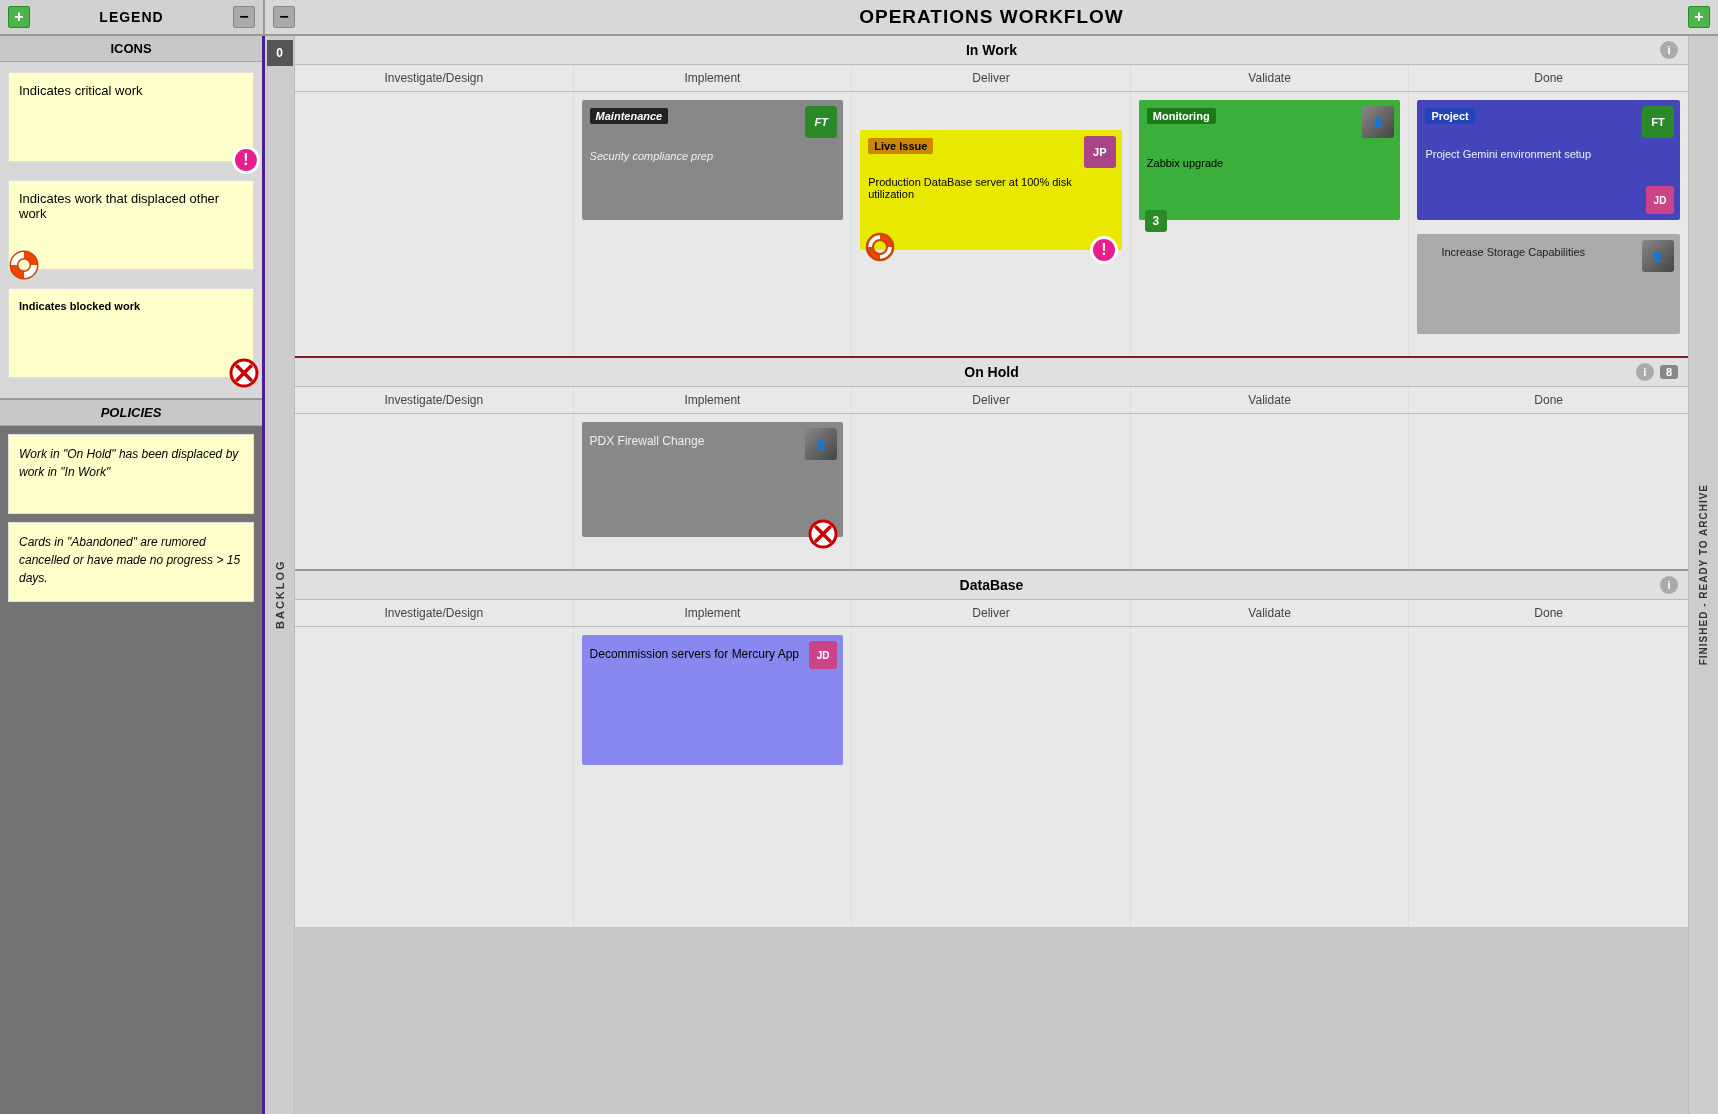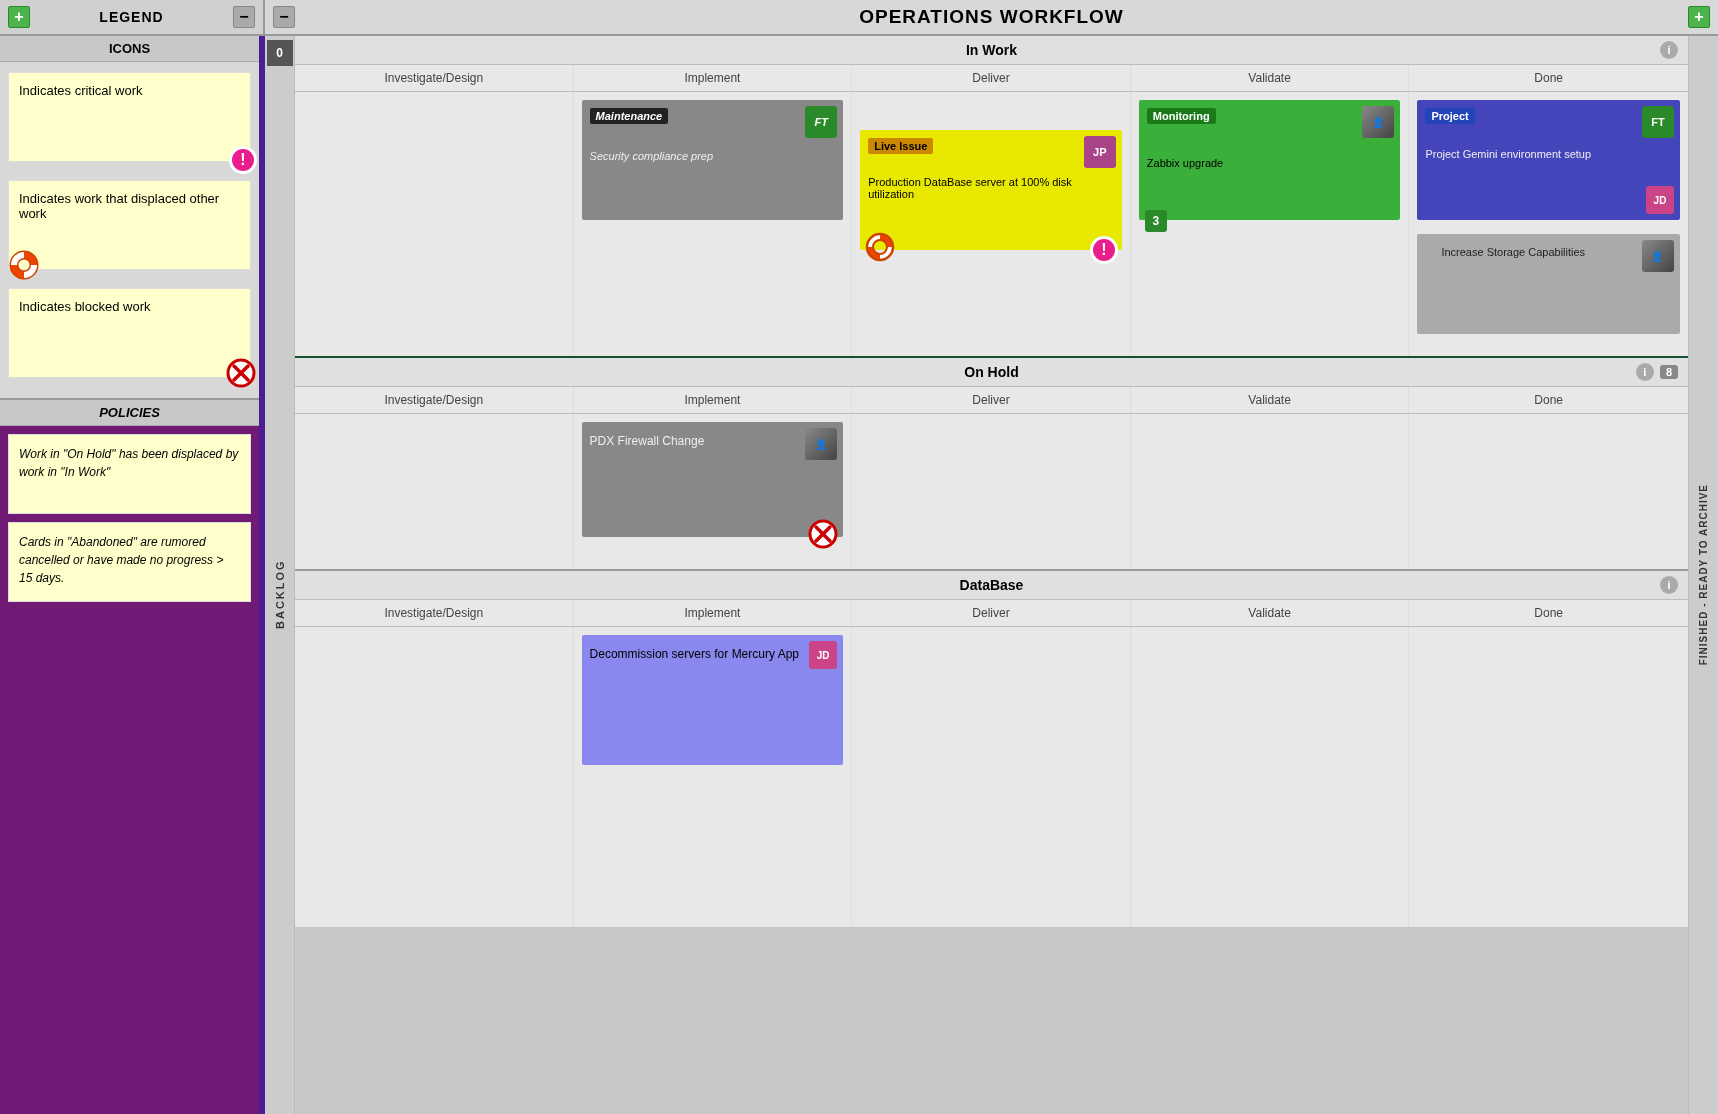--- a/index.html
+++ b/index.html
@@ -82,25 +82,25 @@
 
     .body-row {
       display: flex;
       flex: 1;
       overflow: hidden;
     }
 
     .left-col {
       width: 265px;
       min-width: 265px;
-      border-right: 6px solid #4c1d95;
+      border-right: 3px solid #4c1d95;
       display: flex;
       flex-direction: column;
       overflow-y: auto;
-      background: #701a75;
+      background: #737373;
       justify-content: space-between;
     }
 
     .right-col {
       flex: 1;
       display: flex;
       overflow: hidden;
     }
 
     .backlog-strip {
@@ -193,21 +193,21 @@
               <path d="M16 3 A13 13 0 0 1 29 16 L23 16 A7 7 0 0 0 16 9 Z" fill="#ee4400"></path>
               <path d="M29 16 A13 13 0 0 1 16 29 L16 23 A7 7 0 0 0 23 16 Z" fill="white"></path>
               <path d="M16 29 A13 13 0 0 1 3 16 L9 16 A7 7 0 0 0 16 23 Z" fill="#ee4400"></path>
               <path d="M3 16 A13 13 0 0 1 16 3 L16 9 A7 7 0 0 0 9 16 Z" fill="white"></path>
             </svg>
           </div>
         </div>
 
         <div style="position:relative;margin:10px 8px 20px 8px;">
           <div class="legend-item" style="margin:0;min-height:90px;">
-            <span style="font-size:13px;">Indicates blocked work</span>
+            <span style="font-size:11px;font-weight:bold;">Indicates blocked work</span>
           </div>
           <div style="position:absolute;bottom:-14px;right:-6px;">
             
             <svg width="32" height="32" viewBox="0 0 32 32">
               <circle cx="16" cy="16" r="13" fill="white" stroke="#cc0000" stroke-width="3"></circle>
               <line x1="9" y1="9" x2="23" y2="23" stroke="#cc0000" stroke-width="3.5" stroke-linecap="round"></line>
               <line x1="23" y1="9" x2="9" y2="23" stroke="#cc0000" stroke-width="3.5" stroke-linecap="round"></line>
             </svg>
           </div>
         </div>
@@ -226,21 +226,21 @@
 
     <div class="right-col">
 
       <div class="backlog-strip">
         <div style="background:#555;color:white;width:26px;height:26px;display:flex;align-items:center;justify-content:center;font-weight:bold;font-size:12px;margin-top:4px;">0</div>
         <div style="writing-mode:vertical-rl;transform:rotate(180deg);font-size:11px;font-weight:bold;letter-spacing:2px;color:#333;margin-top:8px;flex:1;display:flex;align-items:center;justify-content:center;">BACKLOG</div>
       </div>
 
       <div class="board-main">
 
-        <div style="border-bottom:2px solid #14532d;">
+        <div style="border-bottom:2px solid #7f1d1d;">
           <div style="background:#e0e0e0;padding:6px 10px;font-weight:bold;font-size:14px;text-align:center;position:relative;border-bottom:1px solid #bbb;">
             <span>In Work</span>
             <div style="position:absolute;right:10px;top:50%;transform:translateY(-50%);">
               <div style="width:18px;height:18px;border-radius:50%;background:#aaa;color:white;display:flex;align-items:center;justify-content:center;font-size:11px;font-weight:bold;">i</div>
             </div>
           </div>
 
           <div style="display:grid;grid-template-columns:1fr 1fr 1fr 1fr 1fr;border-bottom:1px solid #bbb;background:#e8e8e8;">
             <div style="text-align:center;padding:6px 4px;font-size:12px;color:#444;border-right:1px solid #ddd;">Investigate/Design</div>
             <div style="text-align:center;padding:6px 4px;font-size:12px;color:#444;border-right:1px solid #ddd;">Implement</div>

